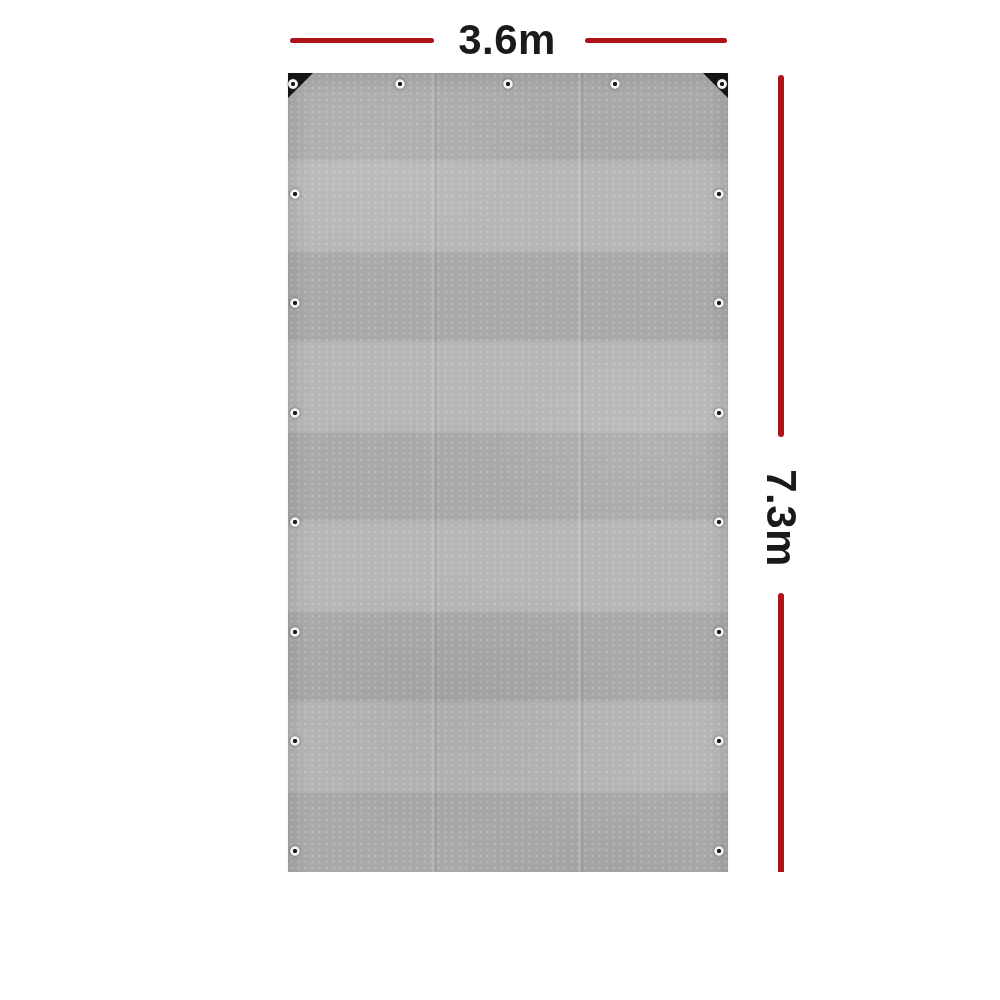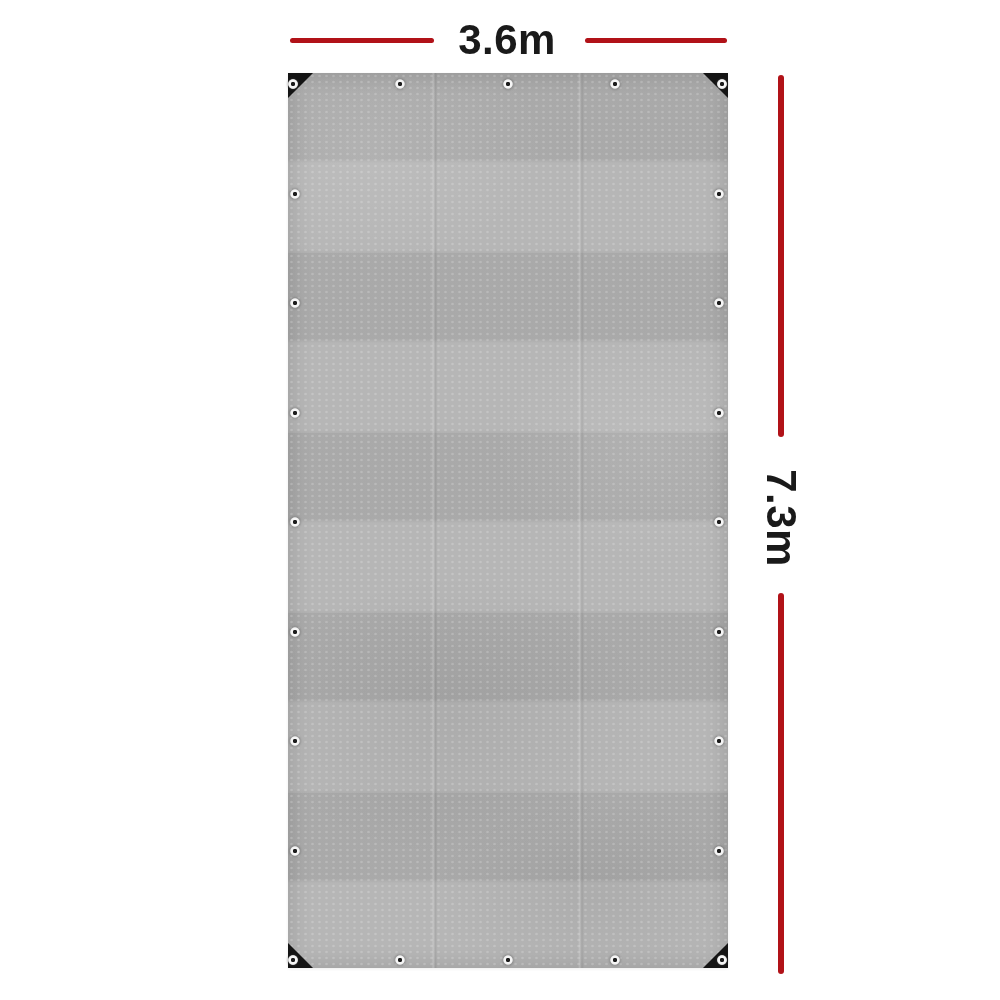--- a/index.html
+++ b/index.html
@@ -1,17 +1,17 @@
 <!DOCTYPE html>
 <html style="--bg: #ffffff; --accent: #b11218; --ink: #1a1a1a; --tarp: #b1b1b1; --corner: #141414; --ring: #f5f5f5;"><head>
 <meta charset="utf-8">
 <style>
   html,body{margin:0;padding:0;background:#fff;}
   .stage{
-    position:relative;width:1000px;height:1000px;overflow:hidden;
+    position:relative;width:1000px;height:872px;overflow:hidden;
     background:var(--bg,#ffffff);
     font-family:"Liberation Sans", sans-serif;
     border-radius:29px;
   }
 
   
   .tarp{
     position:absolute;left:288px;top:73px;width:440px;height:895px;
     background-color:var(--tarp,#b1b1b1);
     background-image:

